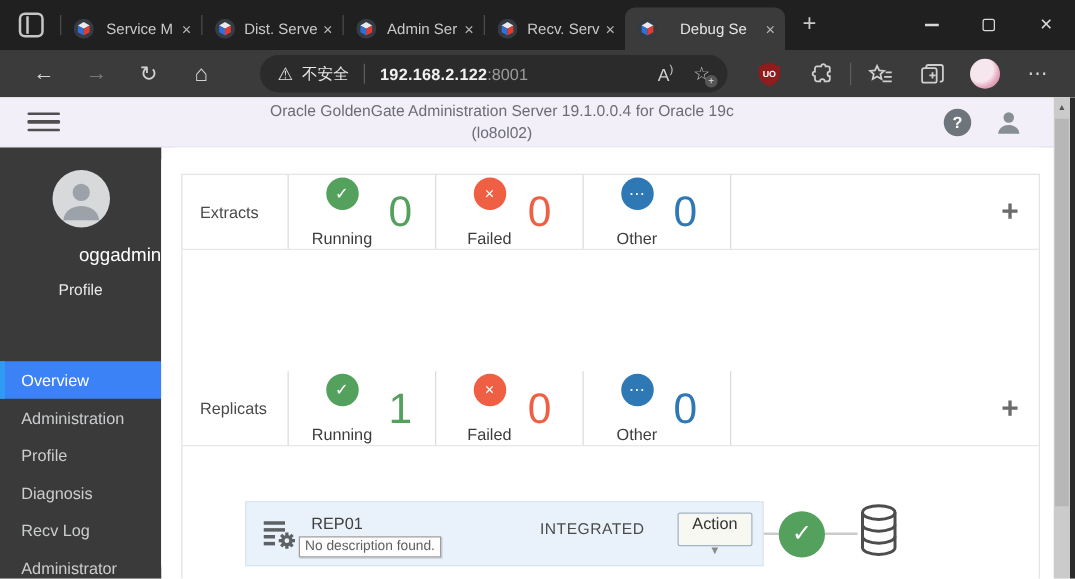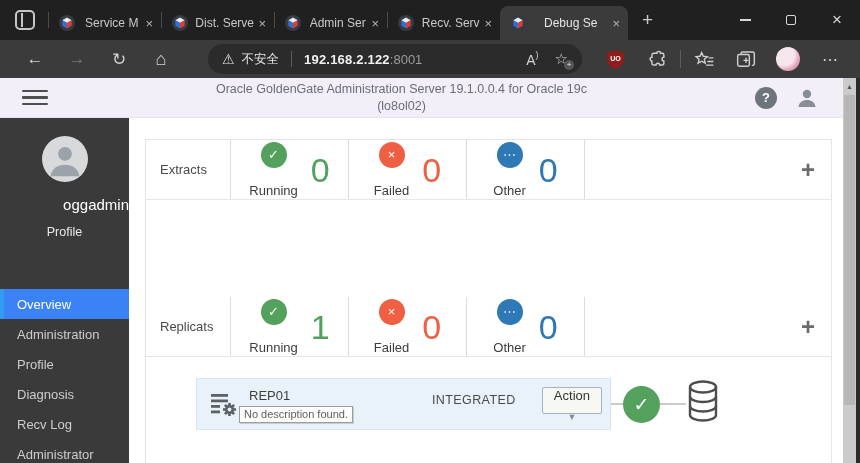--- a/index.html
+++ b/index.html
@@ -69,21 +69,21 @@
   .badge { display:flex; flex-direction:column; align-items:center; gap:3px; }
   .circle { width:26px; height:26px; border-radius:50%; color:#fff; font-size:13px; display:flex; align-items:center; justify-content:center; }
   .statlabel { font-size:13px; color:#3c3c3c;margin-top:12px; }
   .num { font-size:34px; font-weight:300; line-height:1; }
   .c-green { background:#53A15D; } .t-green { color:#53A15D; }
   .c-red { background:#EE5F43; } .t-red { color:#EE5F43; }
   .c-blue { background:#2E78B5; } .t-blue { color:#2E78B5; }
   .plusbtn { margin-left:auto; margin-right:16px; color:#6b6b6b; font-size:24px; font-weight:bold; line-height:1; }
   .empty1 { height:97px; }
 
-  .flow { display:flex; align-items:center; margin:21px 0 0 50px; }
+  .flow { display:flex; align-items:center; margin:44px 0 0 50px; }
   .pcard { position:relative; width:415px; height:52px; background:#e9f2fa; border:1px solid #d7e5f1; flex:none; }
   .picon { position:absolute; left:12px; top:11px; width:29px; height:29px; }
   .pname { position:absolute; left:52px; top:9px; font-size:13px; color:#3f3f3f; }
   .pmode { position:absolute; left:235px; top:14px; font-size:12.5px; color:#4a4a4a; letter-spacing:.4px; }
   .actionbtn { position:absolute; right:8px; top:8px; height:27px; padding:0 11px; background:#f7f8f1; border:1px solid #a3b3c2; border-radius:2px; display:flex; align-items:center; gap:9px; font-size:13px; color:#333;flex-direction:column; }
   .actionbtn .caret { font-size:9px; color:#8b8b8b; }
   .ttip { position:absolute; left:42px; top:27px; background:#fdfdfd; border:1px solid #9d9d9d; box-shadow:1px 1px 0 rgba(0,0,0,.15); font-size:11px; color:#5f5f5f; padding:1px 4px 2px; white-space:nowrap; }
   .conn { height:2px; background:#cbcbcb; flex:none; }
   .conn.a { width:12px; } .conn.b { width:26px; }
   .flowcircle { width:37px; height:37px; border-radius:50%; background:#53A15D; color:#fff; font-size:19px; display:flex; align-items:center; justify-content:center; flex:none; }

